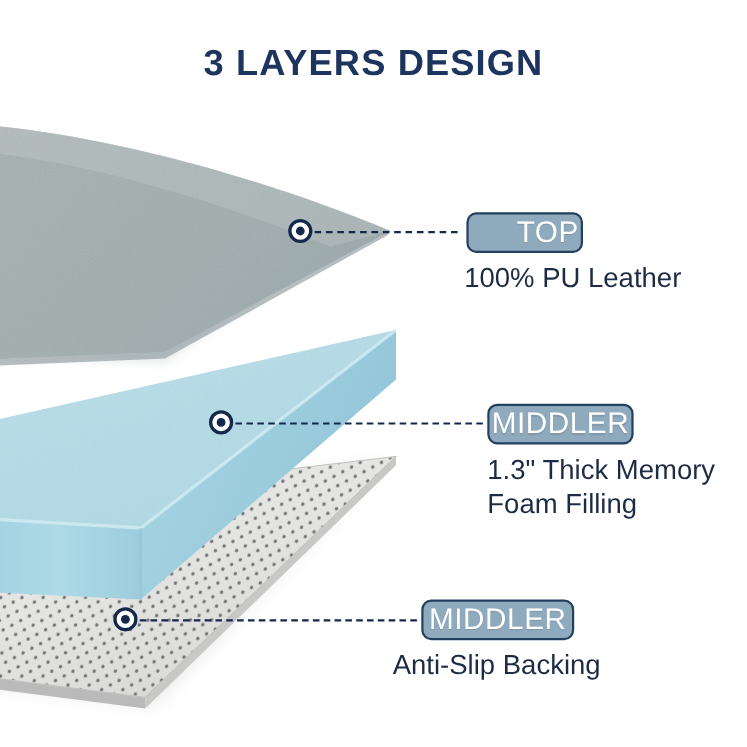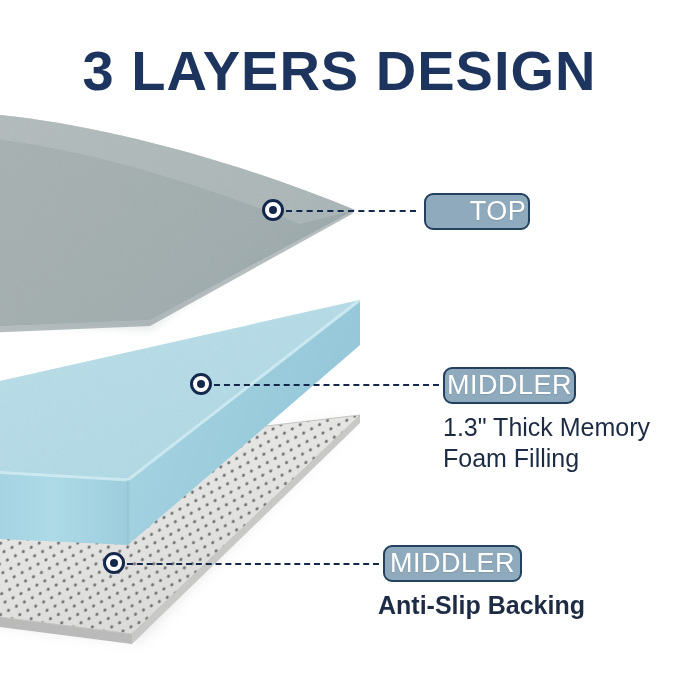--- a/index.html
+++ b/index.html
@@ -18,21 +18,21 @@
     overflow: hidden;
   }
 
   
   #title {
     position: absolute;
     left: 0;
     top: 38px;
     width: 679px;
     text-align: center;
-    font-size: 56px;
+    font-size: 33px;
     font-weight: 700;
     letter-spacing: 1px;
     color: #1d355e;
     white-space: nowrap;
   }
 
   
   #artwork {
     position: absolute;
     left: 0;
@@ -228,25 +228,26 @@
 
       <path d="M -40,328 L 150,320 L 355,210 L 352,214 L 150,326 L -40,334 Z" fill="#8d9a9c" opacity="0.65"></path>
 
       <path d="M -40,112 C 60,116 210,150 355,210 L 300,224 C 180,176 60,142 -40,136 Z" fill="#ffffff" opacity="0.13"></path>
     </g>
   </svg>
 
   <div class="marker" style="left:262px; top:199px;"></div>
   <div class="leader" style="left:286px; top:210px; width:130px;"></div>
   <div class="badge" style="left:424px; top:193px; width:106px; height:37px;padding-left:42px;">TOP</div>
+  <div class="caption" style="left:422px; top:238px; width:240px;">100% PU Leather</div>
 
   <div class="marker" style="left:190px; top:373px;"></div>
   <div class="leader" style="left:214px; top:384px; width:225px;"></div>
   <div class="badge" style="left:443px; top:367px; width:133px; height:37px;">MIDDLER</div>
   <div class="caption" style="left:443px; top:412px; width:230px;">1.3" Thick Memory
 Foam Filling</div>
 
   <div class="marker" style="left:103px; top:552px;"></div>
   <div class="leader" style="left:127px; top:563px; width:252px;"></div>
   <div class="badge" style="left:383px; top:545px; width:139px; height:37px;">MIDDLER</div>
-  <div class="caption" style="left:378px; top:590px; width:250px;font-weight:bold;">Anti-Slip Backing</div>
+  <div class="caption" style="left:357px; top:590px; width:250px;">Anti-Slip Backing</div>
 
 </div>
 
 </body></html>

